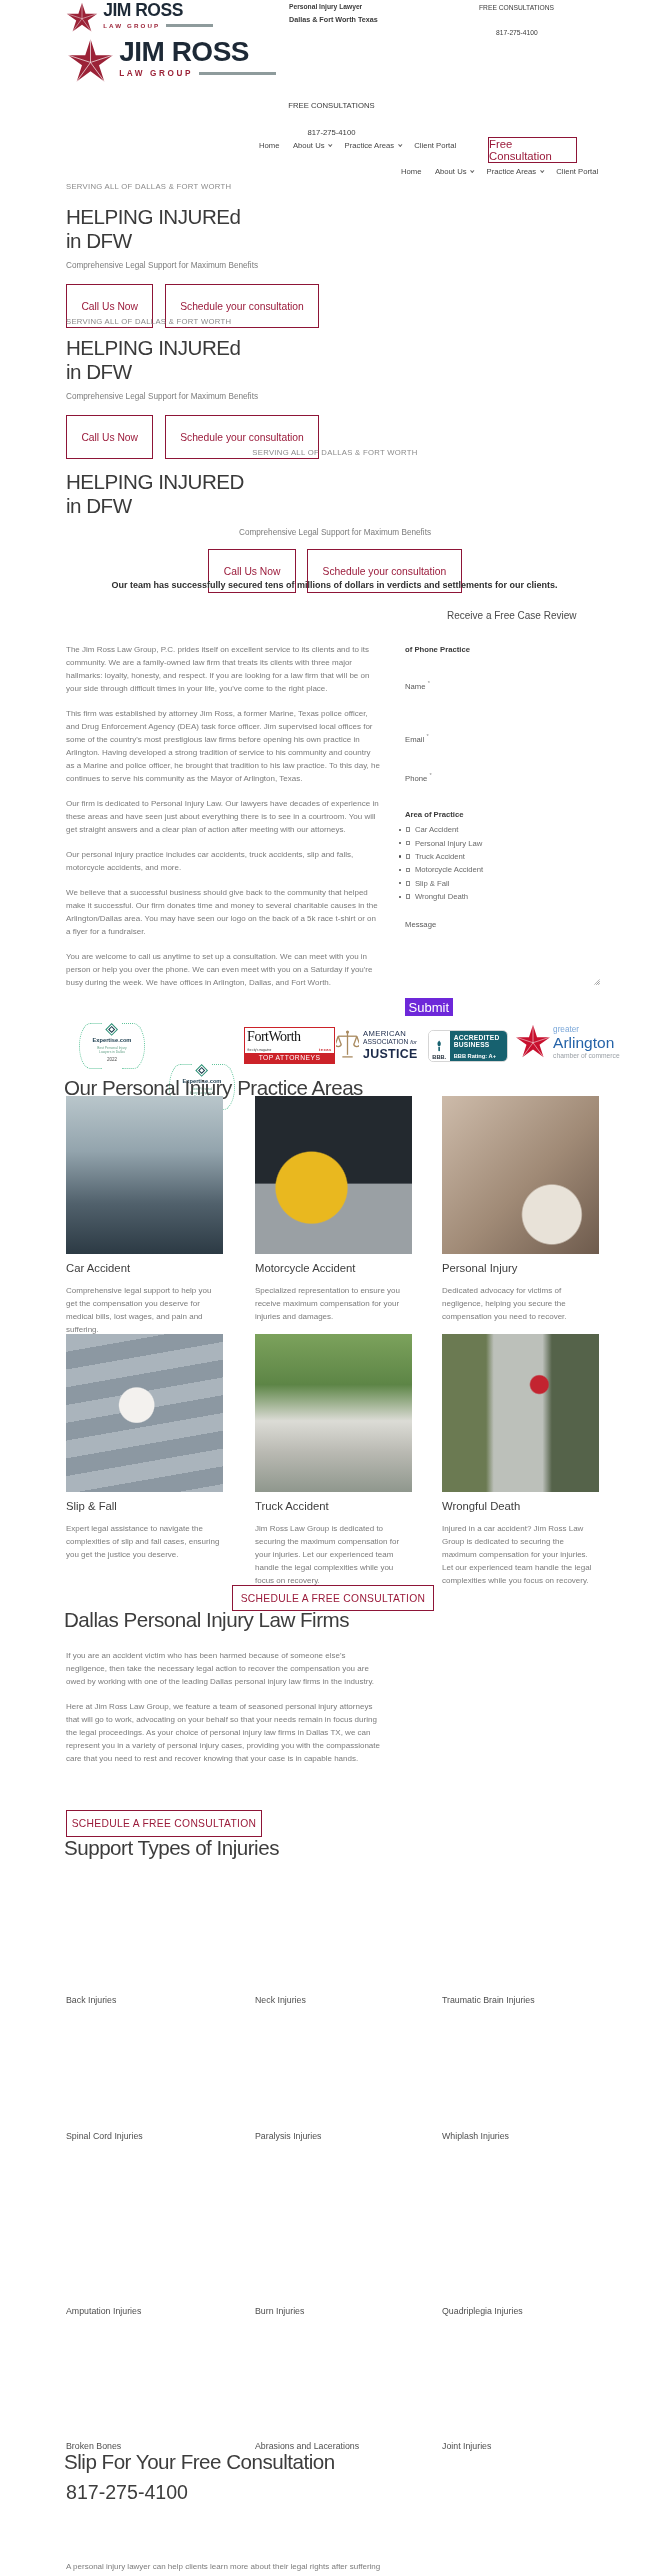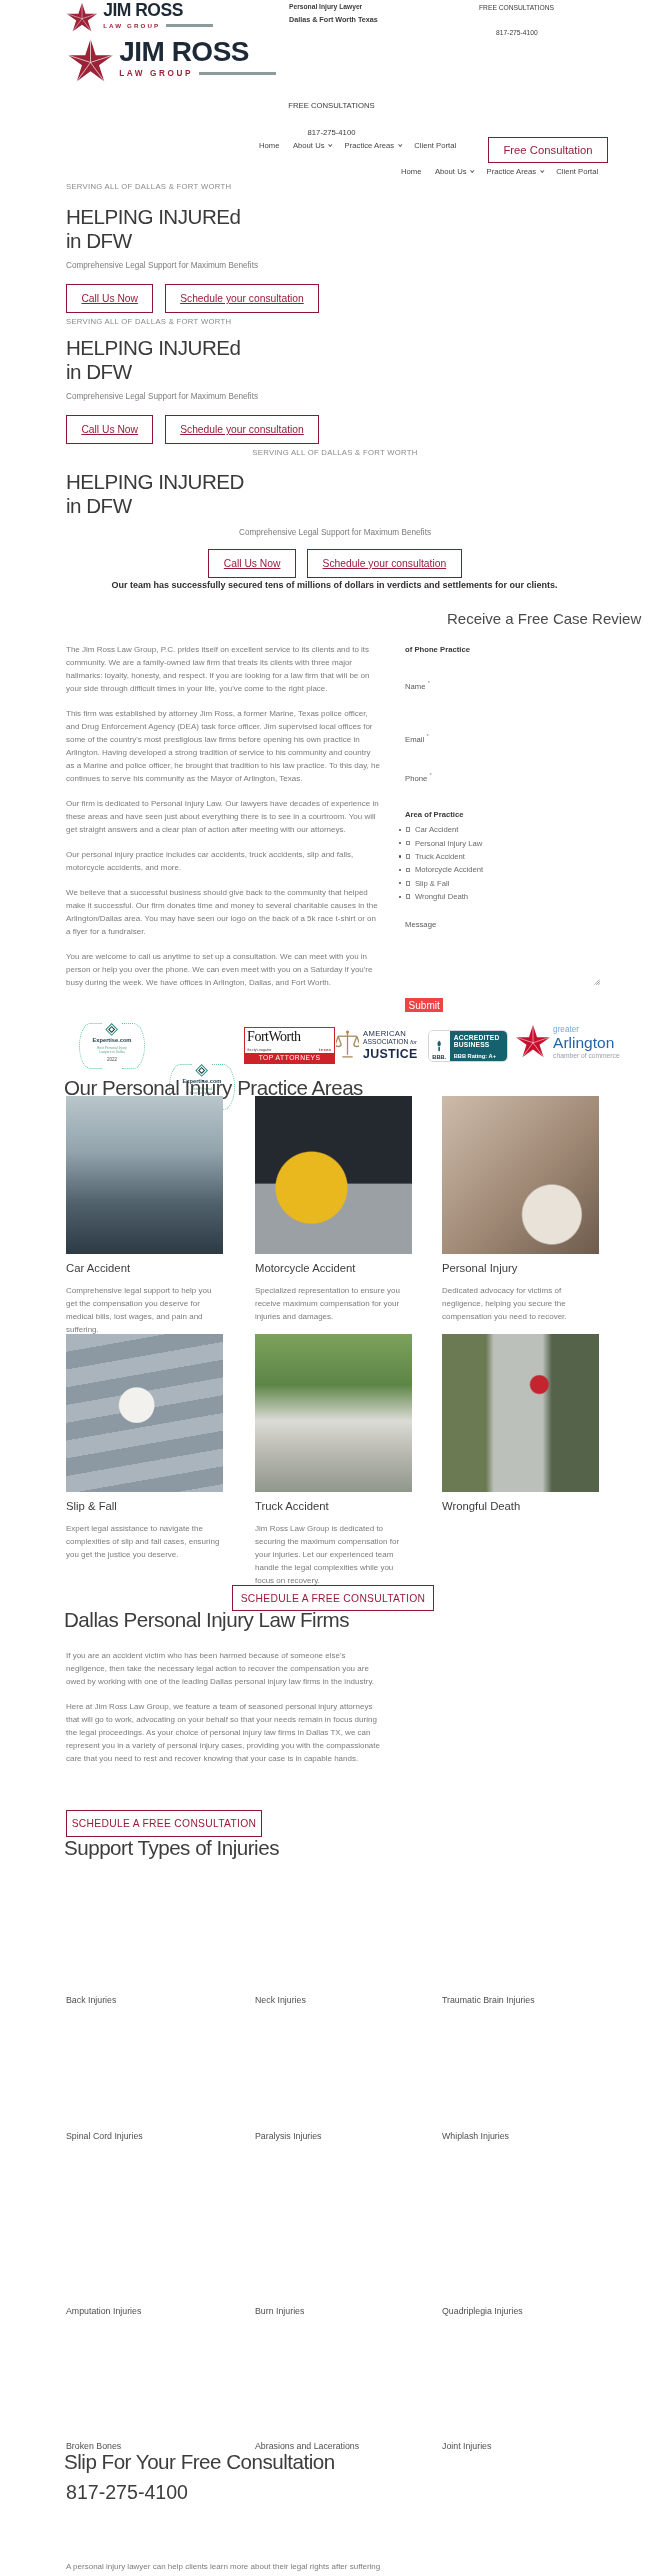--- a/index.html
+++ b/index.html
@@ -28,24 +28,24 @@
   .tag-line2 { font-size:7.2px; font-weight:700; color:#3a3a3a; margin-top:5.2px; }
   .top-small { font-size:6.7px; color:#3a3a3a; }
   .center-consult { width:247px; text-align:center; font-size:7.7px; color:#3a3a3a; }
   .nav { display:flex; gap:13.4px; font-size:7.7px; color:#464646; align-items:flex-start; }
   .nav-item { display:flex; align-items:center; gap:3.6px; cursor:pointer; white-space:nowrap; }
   .caret { width:3.1px; height:3.1px; border-right:0.8px solid #6a6a6a; border-bottom:0.8px solid #6a6a6a; transform:rotate(45deg) translateY(-1px); display:inline-block; }
   .serving { font-size:7.7px; color:#8a8a8a; letter-spacing:0.3px; }
 
   
   .btn-outline { display:inline-flex; align-items:center; justify-content:center; border:1px solid #8e1537; color:#9b1b3b; background:#fff; cursor:pointer; }
-  .btn-cta { width:120px; height:26px; font-size:11.3px; }
-  .btn-hero { height:29px; font-size:10.3px; padding:0 14.4px;text-decoration:underline; }
+  .btn-cta { width:89px; height:26px; font-size:11.3px; }
+  .btn-hero { height:44px; font-size:10.3px; padding:0 14.4px; }
   .btn-sched { font-size:10.3px; letter-spacing:0.3px; }
-  .submit-chip { display:inline-block; background:#ef4444; color:#fff; font-size:10px; padding:1.5px 3.6px; cursor:pointer; }
+  .submit-chip { display:inline-block; background:#6d28d9; color:#fff; font-size:13px; padding:1.5px 3.6px; cursor:pointer; }
 
   
   .h1 { font-size:20.6px; line-height:24px; color:#3a3a3a; letter-spacing:-0.5px; font-weight:400; }
   .h2 { font-size:20.6px; color:#3d3d3d; letter-spacing:-0.5px; font-weight:400; }
   .h3 { font-size:17.5px; color:#3d3d3d; letter-spacing:-0.3px; font-weight:400; }
   .sub { font-size:8.2px; color:#7c7c7c; }
   .body-col { width:315px; font-size:8px; line-height:13px; color:#7c7c7c; }
   .body-col p { margin-bottom:12px; }
   .secured { width:577px; text-align:center; font-weight:700; font-size:9px; line-height:12.4px; color:#2f2f2f; }
   .card-title { font-size:11.3px; color:#3d3d3d; font-weight:400; }
@@ -234,21 +234,21 @@
     <div>HELPING INJURED</div>
     <div>in DFW</div>
   </div>
   <div class="abs sub" style="left:0; top:528px; width:670px; text-align:center;">Comprehensive Legal Support for Maximum Benefits</div>
   <div class="abs" style="left:0; top:549px; width:670px; display:flex; gap:11.3px; justify-content:center;">
     <span class="btn-outline btn-hero">Call Us Now</span>
     <span class="btn-outline btn-hero">Schedule your consultation</span>
   </div>
   <div class="abs secured" style="left:46px; top:579px;">Our team has successfully secured tens of millions of dollars in verdicts and settlements for our clients.</div>
 
-  <div class="abs" style="left:447px; top:610px; font-size:15px; color:#4a4a4a;">Receive a Free Case Review</div>
+  <div class="abs" style="left:447px; top:610px; font-size:10px; color:#4a4a4a;">Receive a Free Case Review</div>
 
   <div class="abs body-col" style="left:66px; top:643px;">
     <p>The Jim Ross Law Group, P.C. prides itself on excellent service to its clients and to its community. We are a family-owned law firm that treats its clients with three major hallmarks: loyalty, honesty, and respect. If you are looking for a law firm that will be on your side through difficult times in your life, you've come to the right place.</p>
     <p>This firm was established by attorney Jim Ross, a former Marine, Texas police officer, and Drug Enforcement Agency (DEA) task force officer. Jim supervised local offices for some of the country's most prestigious law firms before opening his own practice in Arlington. Having developed a strong tradition of service to his community and country as a Marine and police officer, he brought that tradition to his law practice. To this day, he continues to serve his community as the Mayor of Arlington, Texas.</p>
     <p>Our firm is dedicated to Personal Injury Law. Our lawyers have decades of experience in these areas and have seen just about everything there is to see in a courtroom. You will get straight answers and a clear plan of action after meeting with our attorneys.</p>
     <p>Our personal injury practice includes car accidents, truck accidents, slip and falls, motorcycle accidents, and more.</p>
     <p>We believe that a successful business should give back to the community that helped make it successful. Our firm donates time and money to several charitable causes in the Arlington/Dallas area. You may have seen our logo on the back of a 5k race t-shirt or on a flyer for a fundraiser.</p>
     <p>You are welcome to call us anytime to set up a consultation. We can meet with you in person or help you over the phone. We can even meet with you on a Saturday if you're busy during the week. We have offices in Arlington, Dallas, and Fort Worth.</p>
   </div>
 
@@ -384,20 +384,21 @@
   <div class="abs photo ph-slip" style="left:66px; top:1334px;"></div>
   <div class="abs photo ph-truck" style="left:255px; top:1334px;"></div>
   <div class="abs photo ph-death" style="left:442px; top:1334px;"></div>
 
   <div class="abs card-title" style="left:66px; top:1500px;">Slip &amp; Fall</div>
   <div class="abs card-title" style="left:255px; top:1500px;">Truck Accident</div>
   <div class="abs card-title" style="left:442px; top:1500px;">Wrongful Death</div>
 
   <div class="abs card-text" style="left:66px; top:1522px;">Expert legal assistance to navigate the complexities of slip and fall cases, ensuring you get the justice you deserve.</div>
   <div class="abs card-text" style="left:255px; top:1522px;">Jim Ross Law Group is dedicated to securing the maximum compensation for your injuries. Let our experienced team handle the legal complexities while you focus on recovery.</div>
+  <div class="abs card-text" style="left:442px; top:1522px;">Injured in a car accident? Jim Ross Law Group is dedicated to securing the maximum compensation for your injuries. Let our experienced team handle the legal complexities while you focus on recovery.</div>
 
   <div class="abs btn-outline btn-sched" style="left:232px; top:1585px; width:202px; height:26px;">SCHEDULE A FREE CONSULTATION</div>
 
   <div class="abs h2" style="left:64px; top:1608px;">Dallas Personal Injury Law Firms</div>
   <div class="abs body-col" style="left:66px; top:1649px;">
     <p>If you are an accident victim who has been harmed because of someone else's negligence, then take the necessary legal action to recover the compensation you are owed by working with one of the leading Dallas personal injury law firms in the industry.</p>
     <p>Here at Jim Ross Law Group, we feature a team of seasoned personal injury attorneys that will go to work, advocating on your behalf so that your needs remain in focus during the legal proceedings. As your choice of personal injury law firms in Dallas TX, we can represent you in a variety of personal injury cases, providing you with the compassionate care that you need to rest and recover knowing that your case is in capable hands.</p>
   </div>
   <div class="abs btn-outline btn-sched" style="left:66px; top:1810px; width:196px; height:27px;">SCHEDULE A FREE CONSULTATION</div>
 

